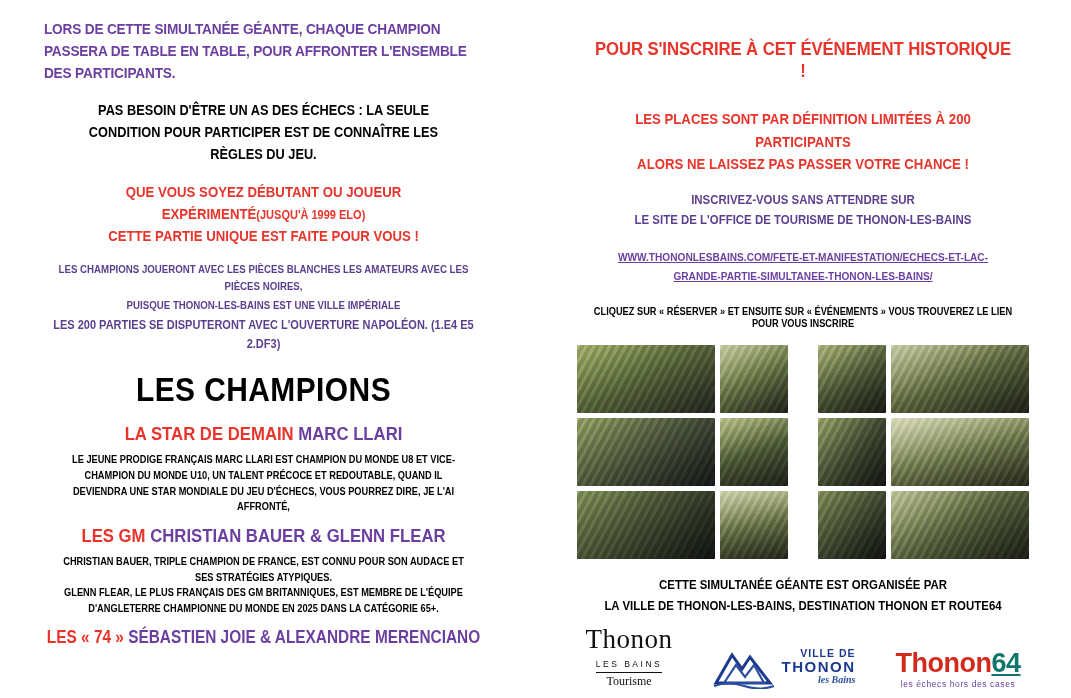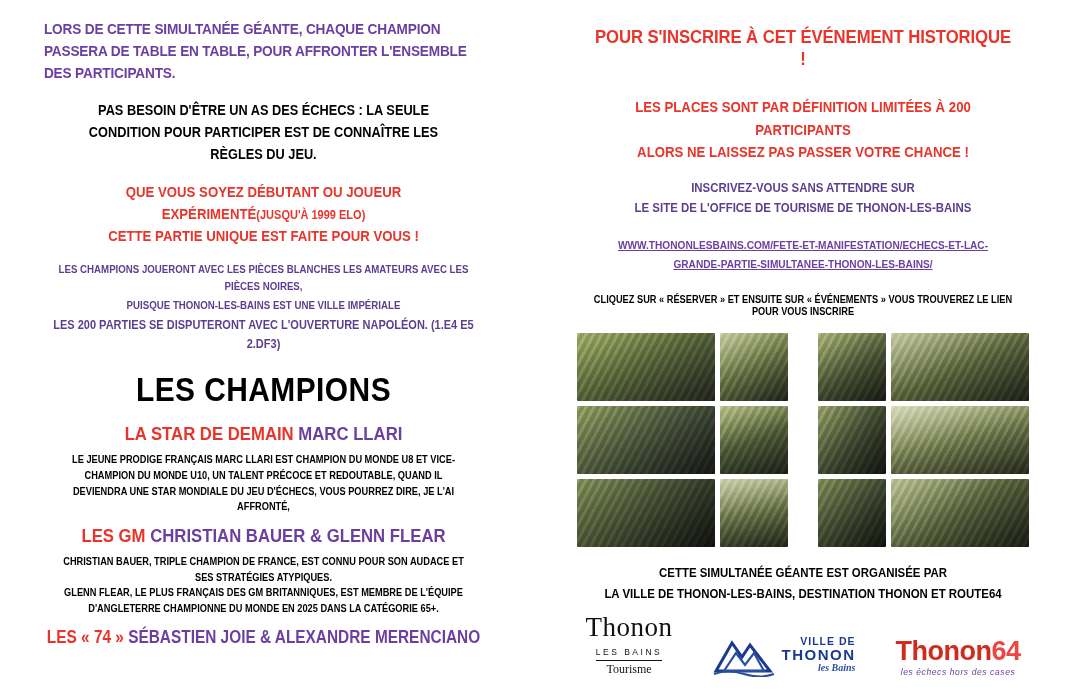--- a/index.html
+++ b/index.html
@@ -18,21 +18,21 @@
   .col-left {
     position: absolute;
     left: 0; top: 0;
     width: 535px; height: 698px;
     padding: 14px 22px 0 14px;
   }
   .col-right {
     position: absolute;
     left: 535px; top: 0;
     width: 536px; height: 698px;
-    padding: 16px 30px 0 30px;
+    padding: 28px 30px 0 30px;
   }
   .cond {
     font-stretch: condensed;
     transform: scaleX(0.88);
     transform-origin: center;
   }
   .purple { color: #6b3fa0; }
   .red { color: #e8342a; }
 
   
@@ -240,27 +240,26 @@
     color: #2b4fa0;
   }
 
   .logo-route .r1 {
     font-size: 27px;
     font-weight: bold;
     color: #d32a1e;
     letter-spacing: -0.5px;
     line-height: 1;
   }
-  .logo-route .r1 .dk { color: #ef4444; }
+  .logo-route .r1 .dk { color: #0f766e; text-decoration: underline; }
   .logo-route .r2 {
     font-size: 8.5px;
     color: #6b3fa0;
     letter-spacing: 0.6px;
     margin-top: 2px;
-    font-style: italic;
   }
 </style>
 </head>
 <body>
 
 <div class="page">
 
   <div class="col-left">
 
     <div class="intro cond">LORS DE CETTE SIMULTANÉE GÉANTE, CHAQUE CHAMPION PASSERA DE TABLE EN TABLE, POUR AFFRONTER L'ENSEMBLE DES PARTICIPANTS.</div>

